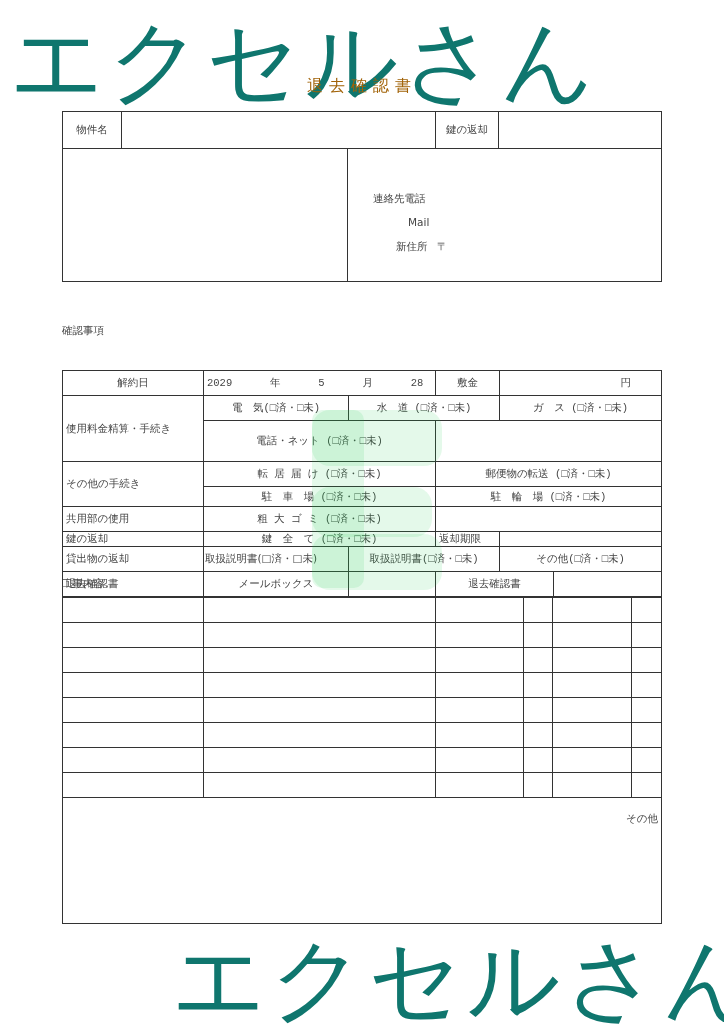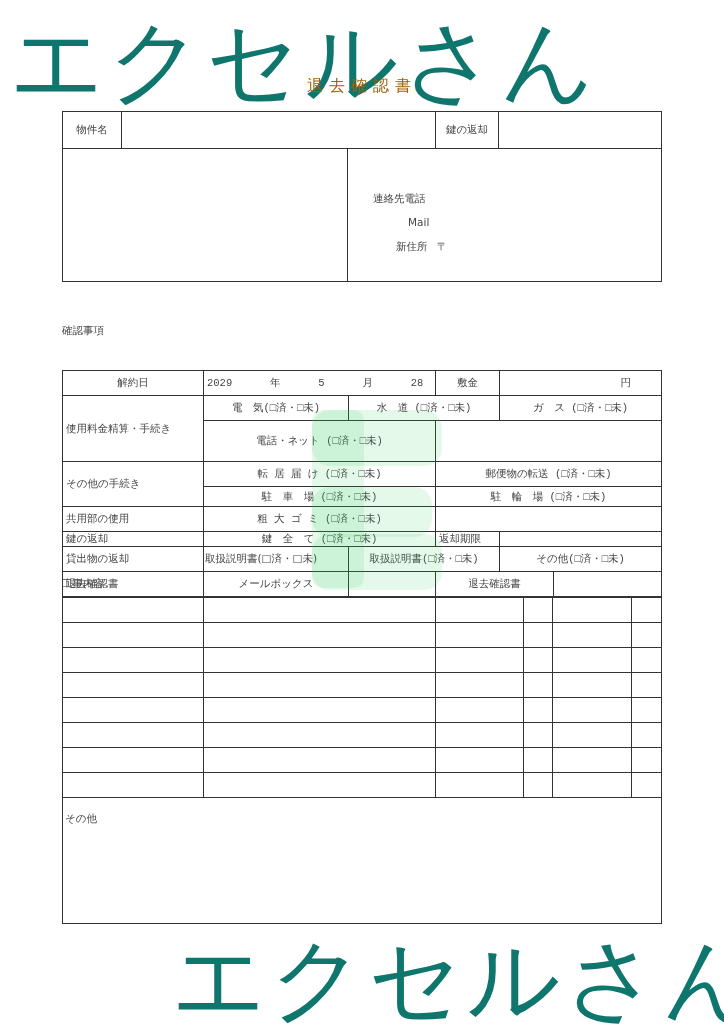--- a/index.html
+++ b/index.html
@@ -201,21 +201,21 @@
     </tr>
     <tr style="height:25px">
       <td></td>
           <td></td>
           <td></td>
           <td></td>
           <td></td>
           <td></td>
     </tr>
     <tr style="height:126px">
-      <td colspan="6" class="l" style="vertical-align:top; padding-top:14px; padding-left:2px;">
+      <td colspan="6" class="l" style="vertical-align:top; padding-top:14px; padding-left:2px;text-align:right;">
         <span>その他</span>
       </td>
     </tr>
   </tbody>
     </table>
 </div>
 
 <svg class="wm-e" width="724" height="1024" style="left:0;top:0;">
   <g fill="#22cc55" fill-opacity="0.12">
     <rect x="312" y="410" width="52" height="178" rx="10"></rect>

